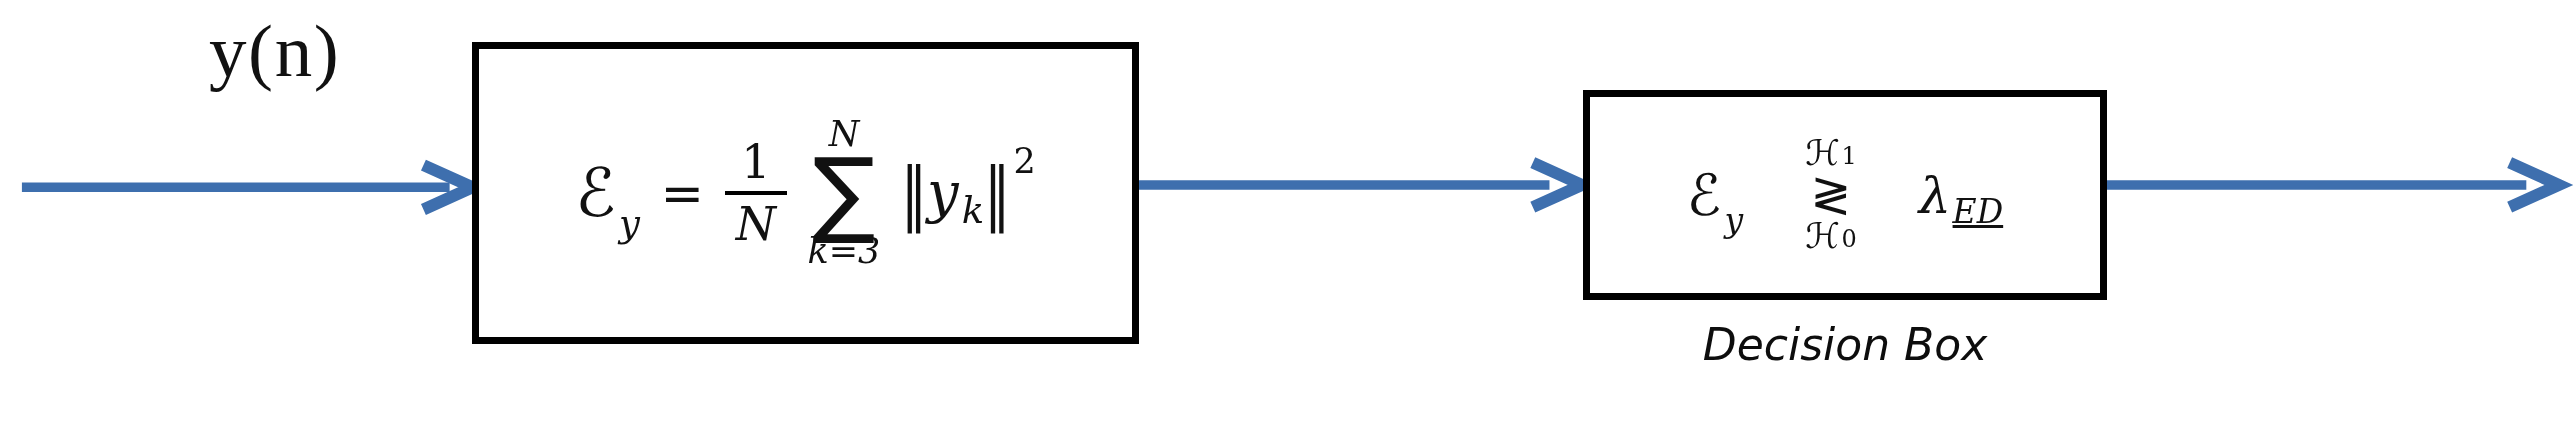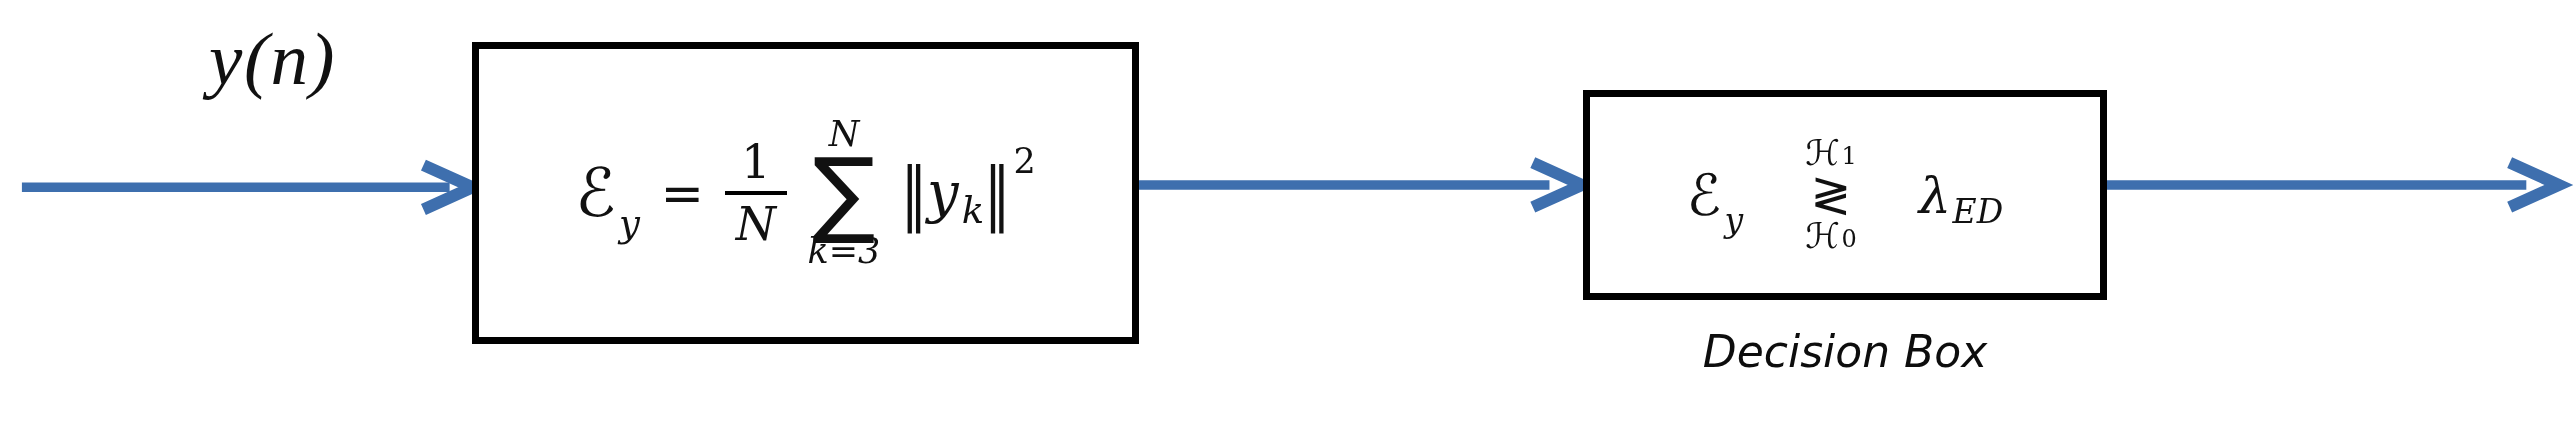--- a/index.html
+++ b/index.html
@@ -26,34 +26,34 @@
     position:absolute;
     box-sizing:border-box;
     border:7.1px solid var(--box-border);
     background:var(--bg);
     display:flex;align-items:center;justify-content:center;
   }
   .block-energy{left:472px;top:42px;width:667px;height:302px;}
   .block-decision{left:1583px;top:90px;width:524px;height:210px;}
 
   .signal-label{
-    position:absolute;left:209px;top:18px;
+    position:absolute;left:209px;top:10px;
     font-family:"Liberation Serif","DejaVu Serif",serif;
-    font-style:italic;font-size:75px;line-height:1.1;
+    font-size:75px;line-height:1.1;
     letter-spacing:1.6px;
   }
 
   .caption{
     position:absolute;text-align:center;
     font-family:"DejaVu Sans","Liberation Sans",sans-serif;
     font-style:italic;font-size:44px;line-height:1.15;
     color:#0d0d0d;
   }
   .caption-energy{left:448px;top:354px;width:714px;}
-  .caption-decision{left:1559px;top:327px;width:572px;}
+  .caption-decision{left:1559px;top:320px;width:572px;}
 
   
   .formula{display:flex;align-items:center;line-height:1;white-space:nowrap;}
   .f-energy{gap:20.6px;}
   .f-decision{gap:62px;}
 
   .scriptE{font-size:67px;font-family:"DejaVu Sans","DejaVu Serif",serif;}
   .scriptH{font-size:35px;font-family:"DejaVu Sans","DejaVu Serif",serif;}
   .sub{font-style:italic;font-size:37px;position:relative;top:20.6px;margin-left:3.2px;}
   .hsub{font-size:24px;position:relative;top:8px;margin-left:1.6px;}
@@ -71,21 +71,21 @@
   .normgrp{display:inline-flex;align-items:center;}
   .normbar{font-size:52px;font-family:"DejaVu Sans",sans-serif;display:inline-block;transform:scaleY(1.35);}
   .var{font-style:italic;font-size:56px;}
   .sup{font-size:35px;position:relative;top:-32px;margin-left:3.2px;}
 
   .rel{display:inline-flex;flex-direction:column;align-items:center;gap:1.6px;}
   .rel .gl{font-size:49px;line-height:0.9;font-family:"DejaVu Sans",sans-serif;}
   .hyp{display:inline-flex;align-items:flex-start;}
   .lamgrp{display:inline-flex;align-items:center;}
   .lam{font-style:italic;font-size:51px;}
-  .lamsub{font-style:italic;font-size:33px;position:relative;top:16px;margin-left:1.6px;}
+  .lamsub{font-style:italic;font-size:33px;position:relative;top:16px;margin-left:1.6px;text-decoration:underline;}
 </style>
 </head>
 <body>
 
 <div class="canvas">
 
   <svg class="arrow-layer" width="2576" height="442" viewBox="0 0 3245 557">
     <g>
       <line x1="27" y1="236" x2="566" y2="236"></line>
       <polyline points="533,208 595,236 533,264"></polyline>

